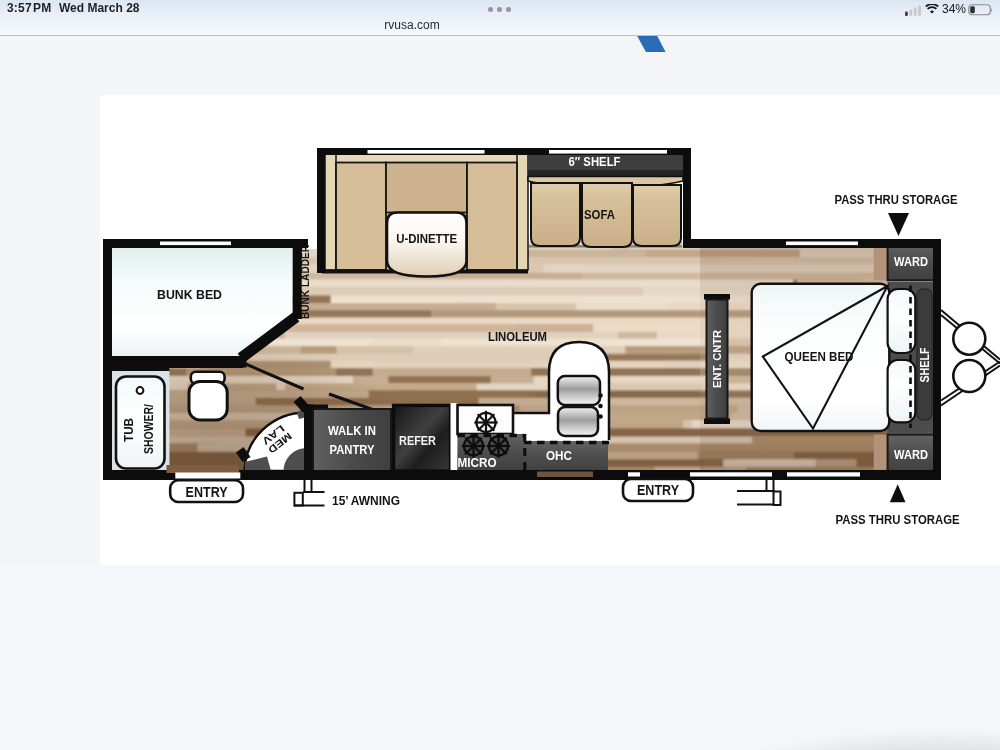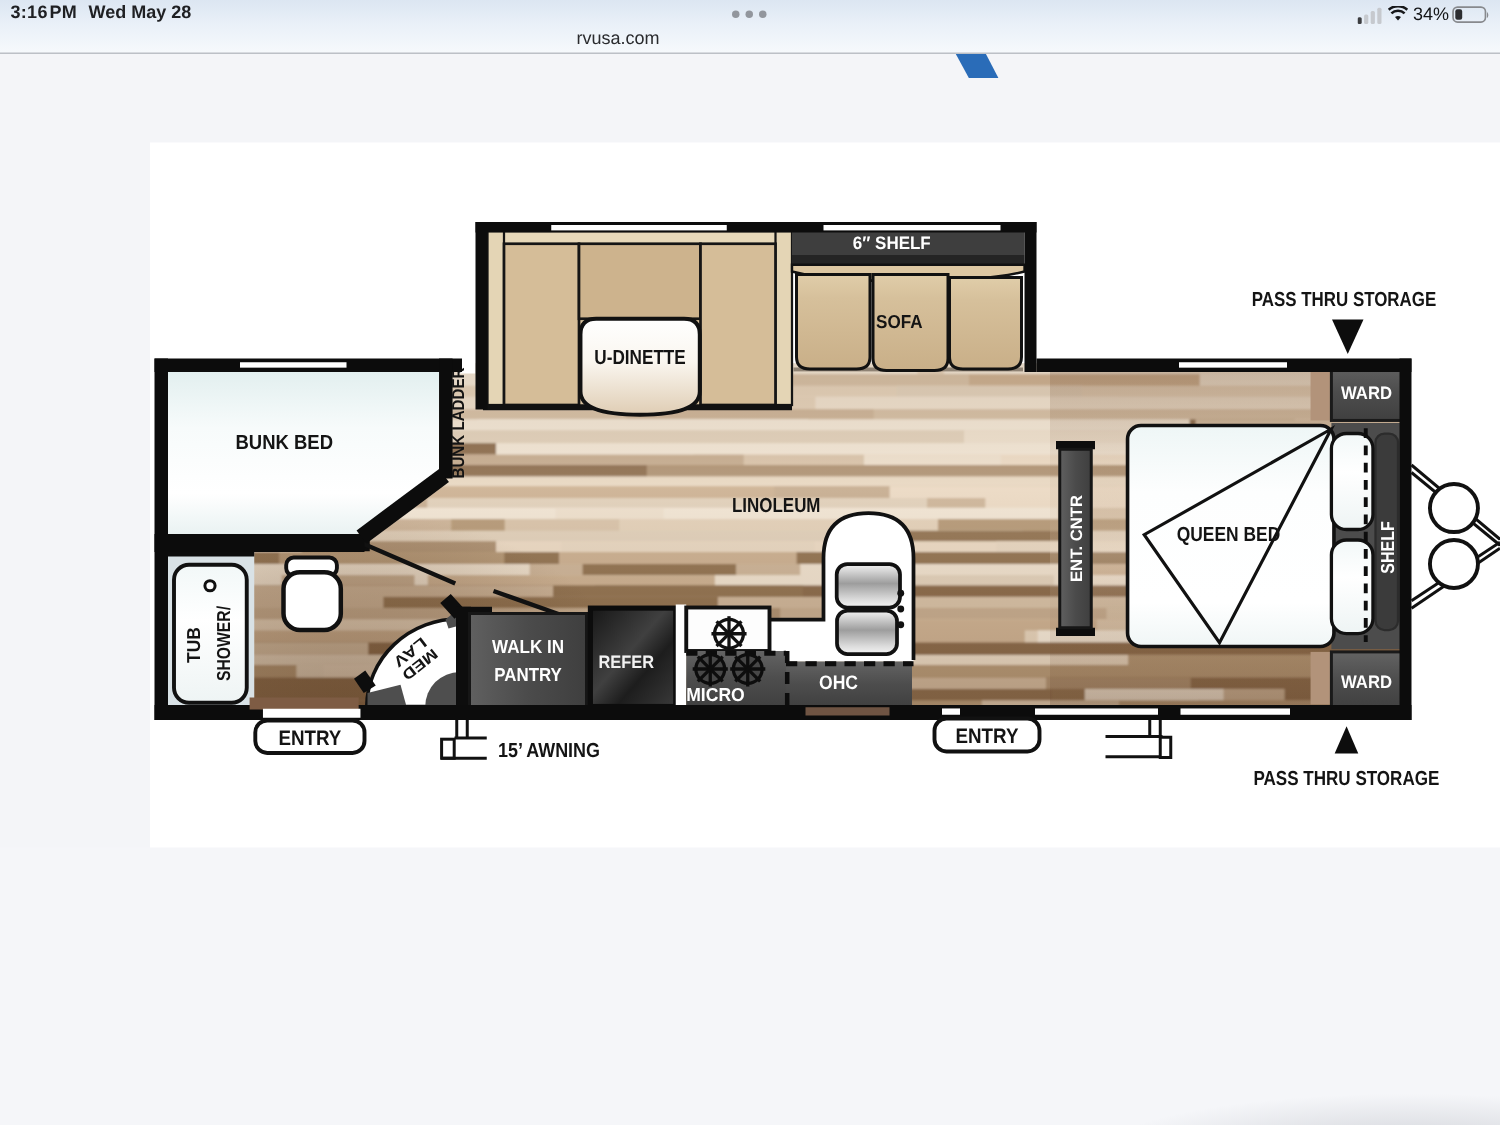--- a/index.html
+++ b/index.html
@@ -8,23 +8,23 @@
   .abs{position:absolute;}
   svg text{font-family:"Liberation Sans",sans-serif;}
 </style>
 </head>
 <body>
 
 <div class="abs" style="left:0;top:565px;width:1000px;height:185px;background:radial-gradient(ellipse 280px 55px at 94% 111%, rgba(148,152,162,0.42), rgba(244,245,248,0) 75%),#f5f6f9;"></div>
 
 <div class="abs" style="left:0;top:0;width:1000px;height:35px;background:linear-gradient(180deg,#dce6f2 0%,#e9f0f8 45%,#f6f9fc 100%);border-bottom:1px solid #bcc0c6;">
 
-  <span class="abs" style="left:7px;top:1px;font-size:12px;font-weight:700;color:#1f2023;letter-spacing:0.2px;">3:16 PM</span>
-
-  <span class="abs" style="left:59px;top:1px;font-size:12px;font-weight:700;color:#1f2023;">Wed May 28</span>
+  <span class="abs" style="left:7px;top:1px;font-size:12px;font-weight:700;color:#1f2023;letter-spacing:0.2px;">3:57 PM</span>
+
+  <span class="abs" style="left:59px;top:1px;font-size:12px;font-weight:700;color:#1f2023;">Wed March 28</span>
 
   <span class="abs" style="left:488px;top:7px;width:5px;height:5px;border-radius:50%;background:#92969d;"></span>
   <span class="abs" style="left:497px;top:7px;width:5px;height:5px;border-radius:50%;background:#92969d;"></span>
   <span class="abs" style="left:506px;top:7px;width:5px;height:5px;border-radius:50%;background:#92969d;"></span>
 
   <span class="abs" style="left:0;top:18px;width:824px;text-align:center;font-size:12px;color:#2a2b2e;">rvusa.com</span>
 
   <svg class="abs" style="left:905px;top:4px;" width="17" height="12" viewBox="0 0 17 12">
     <rect x="0" y="7.5" width="2.8" height="4.5" rx="1" fill="#3c3d40"></rect>
     <rect x="4.4" y="5.6" width="2.8" height="6.4" rx="1" fill="#c6c9ce"></rect>

